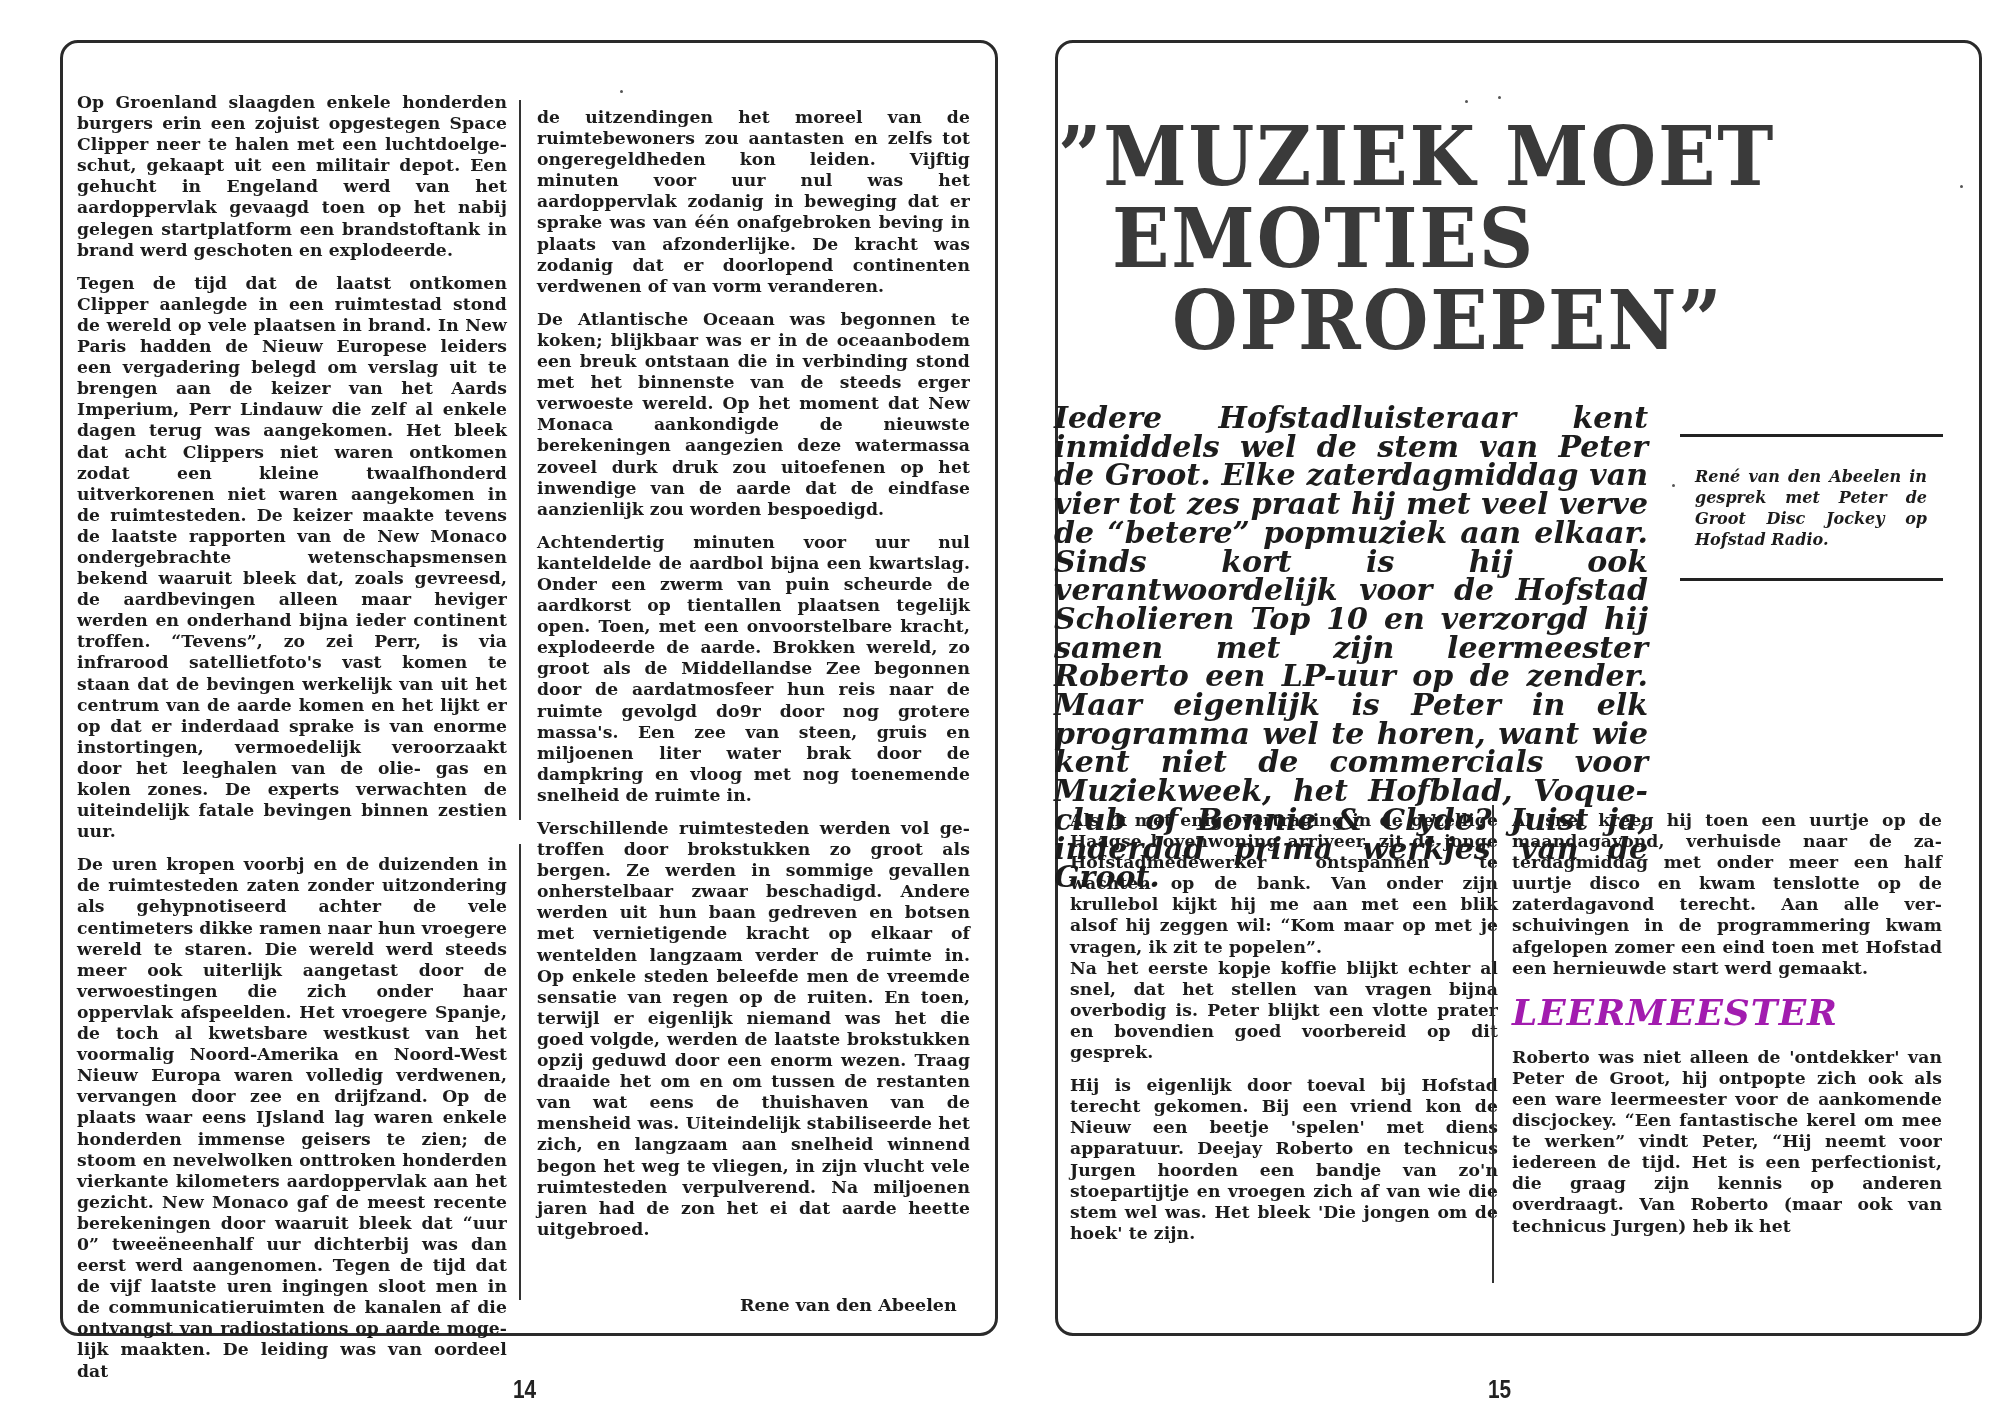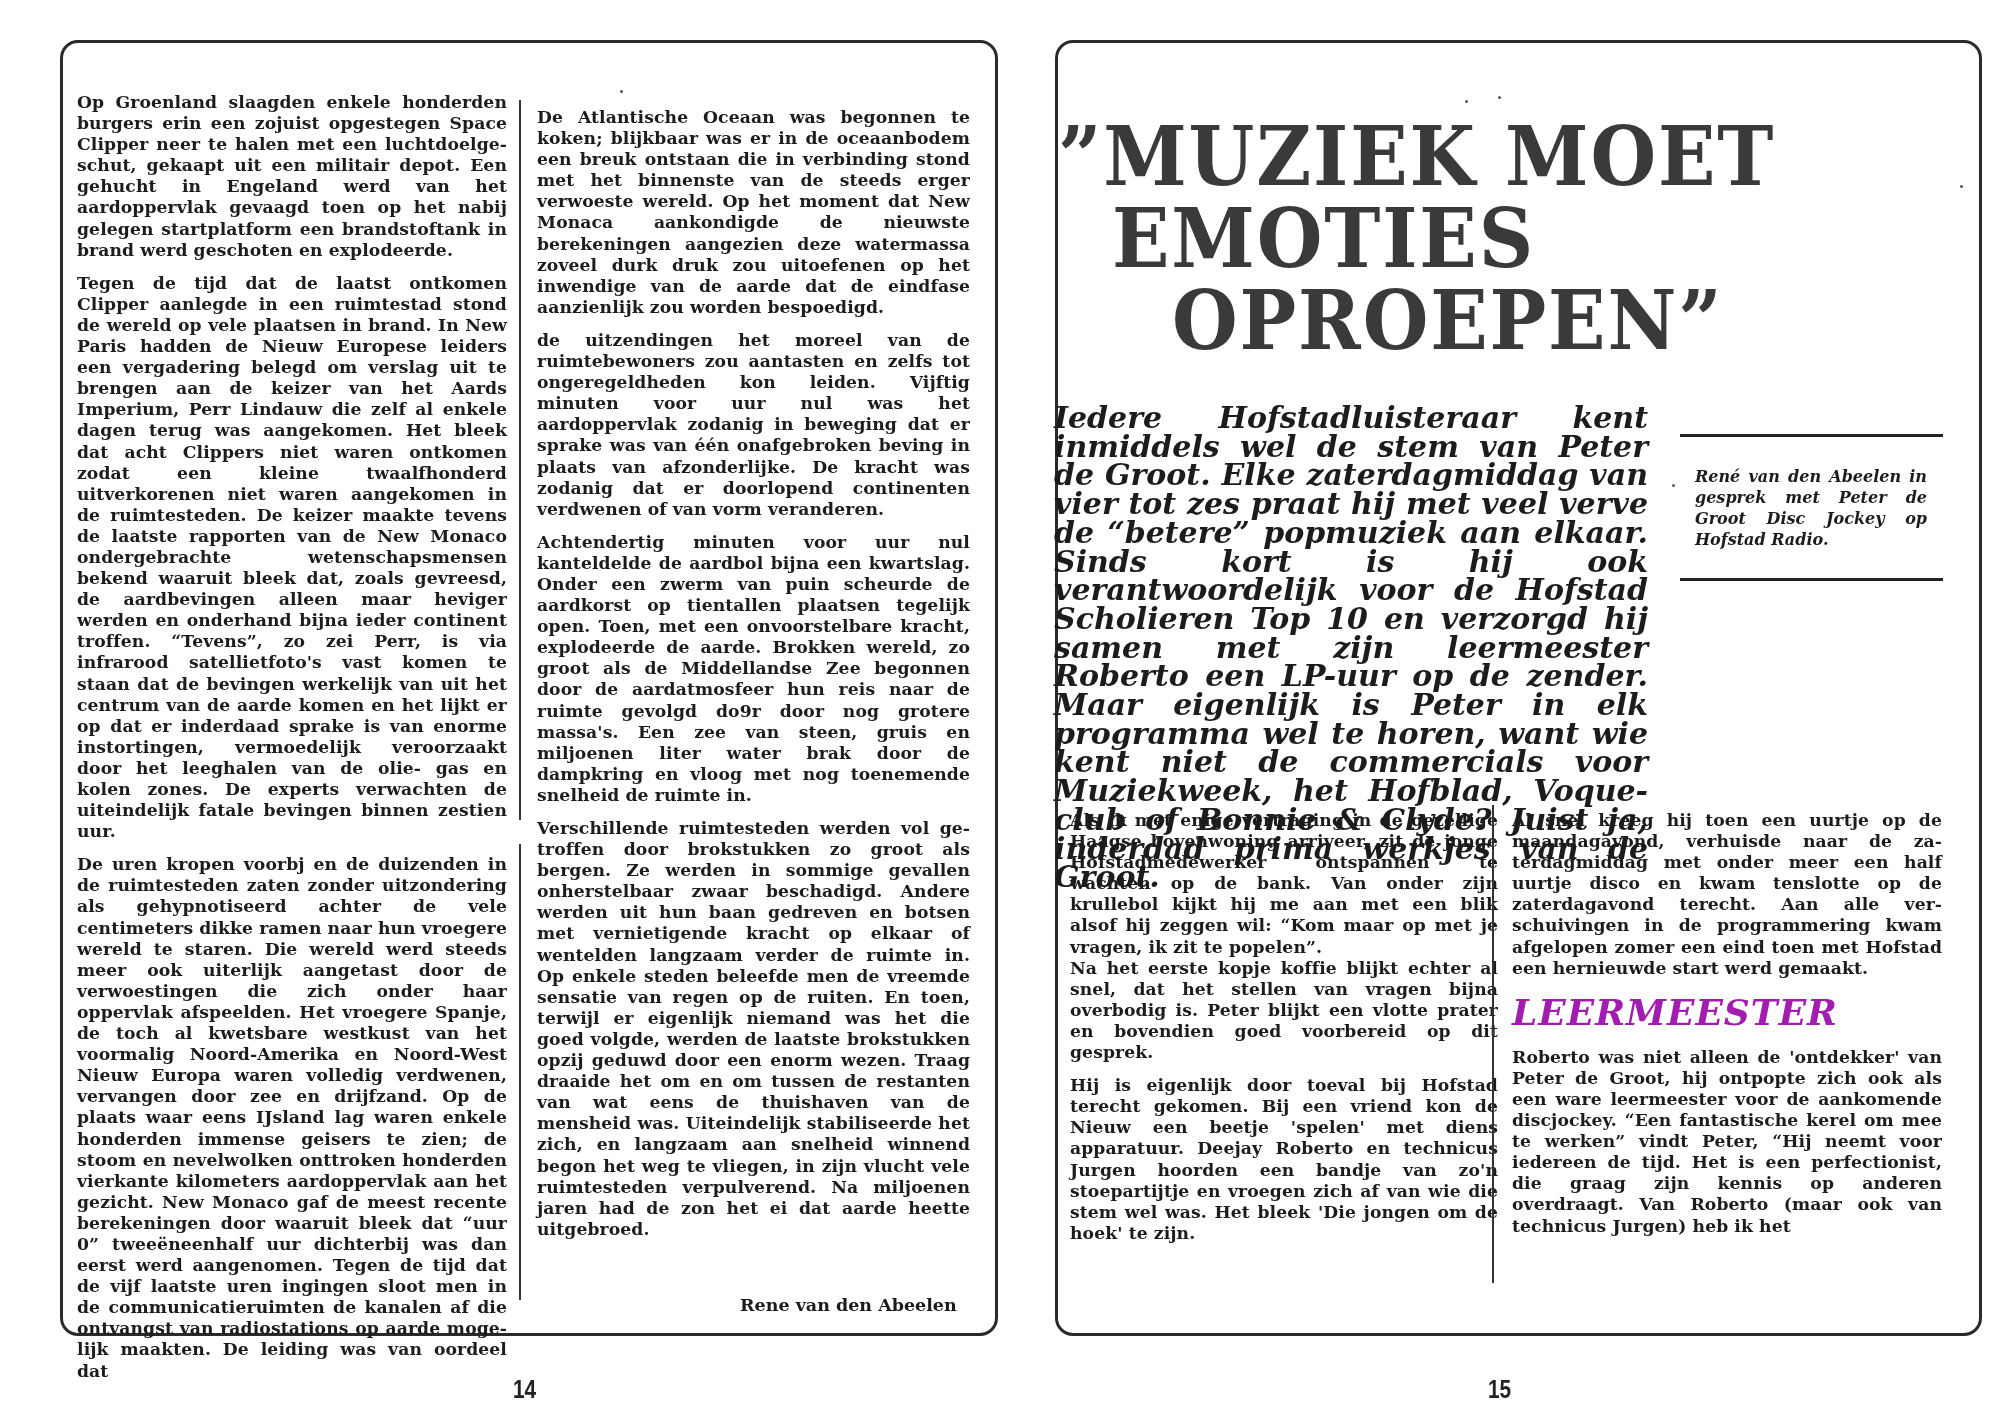--- a/index.html
+++ b/index.html
@@ -92,22 +92,22 @@
 
 <div class="col" id="left-col-1">
   <p>Op Groenland slaagden enkele honderden burgers erin een zojuist opgestegen Space Clipper neer te halen met een luchtdoelge­schut, gekaapt uit een militair depot. Een gehucht in Engeland werd van het aardopper­vlak gevaagd toen op het nabij gelegen startplatform een brandstoftank in brand werd geschoten en explodeerde.</p>
   <p>Tegen de tijd dat de laatst ontkomen Clipper aanlegde in een ruimtestad stond de wereld op vele plaatsen in brand. In New Paris hadden de Nieuw Europese leiders een vergadering belegd om verslag uit te brengen aan de keizer van het Aards Imperium, Perr Lindauw die zelf al enkele dagen terug was aangekomen. Het bleek dat acht Clippers niet waren ontkomen zodat een kleine twaalfhon­derd uitverkorenen niet waren aangekomen in de ruimtesteden. De keizer maakte tevens de laatste rapporten van de New Monaco ondergebrachte wetenschapsmensen bekend waaruit bleek dat, zoals gevreesd, de aardbe­vingen alleen maar heviger werden en onderhand bijna ieder continent troffen. “Tevens”, zo zei Perr, is via infrarood satellietfoto's vast komen te staan dat de bevingen werkelijk van uit het centrum van de aarde komen en het lijkt er op dat er inderdaad sprake is van enorme instortingen, vermoedelijk veroorzaakt door het leeghalen van de olie- gas en kolen zones. De experts verwachten de uiteindelijk fatale bevingen binnen zestien uur.</p>
   <p class="tight">De uren kropen voorbj en de duizenden in de ruimtesteden zaten zonder uitzondering als gehypnotiseerd achter de vele centimeters dikke ramen naar hun vroegere wereld te staren. Die wereld werd steeds meer ook uiterlijk aangetast door de verwoestingen die zich onder haar oppervlak afspeelden. Het vroegere Spanje, de toch al kwetsbare westkust van het voormalig Noord-Amerika en Noord-West Nieuw Europa waren volledig verdwenen, vervangen door zee en drijfzand. Op de plaats waar eens IJsland lag waren enkele honderden immense geisers te zien; de stoom en nevelwolken onttroken honderden vierkante kilometers aardoppervlak aan het gezicht. New Monaco gaf de meest recente berekeningen door waaruit bleek dat “uur 0” tweeëneenhalf uur dichterbij was dan eerst werd aangenomen. Tegen de tijd dat de vijf laatste uren ingingen sloot men in de communicatieruimten de kanalen af die ontvangst van radiostations op aarde moge­lijk maakten. De leiding was van oordeel dat</p>
 </div>
 
 <div class="col-rule" id="left-rule"></div>
 
 <div class="col" id="left-col-2">
+  <p>de uitzendingen het moreel van de ruimtebe­woners zou aantasten en zelfs tot ongeregeld­heden kon leiden. Vijftig minuten voor uur nul was het aardoppervlak zodanig in beweging dat er sprake was van één onafgebroken beving in plaats van afzonder­lijke. De kracht was zodanig dat er doorlo­pend continenten verdwenen of van vorm veranderen.</p>
   <p>De Atlantische Oceaan was begonnen te koken; blijkbaar was er in de oceaanbodem een breuk ontstaan die in verbinding stond met het binnenste van de steeds erger verwoeste wereld. Op het moment dat New Monaca aankondigde de nieuwste berekenin­gen aangezien deze watermassa zoveel durk druk zou uitoefenen op het inwendige van de aarde dat de eindfase aanzienlijk zou worden bespoedigd.</p>
-  <p>de uitzendingen het moreel van de ruimtebe­woners zou aantasten en zelfs tot ongeregeld­heden kon leiden. Vijftig minuten voor uur nul was het aardoppervlak zodanig in beweging dat er sprake was van één onafgebroken beving in plaats van afzonder­lijke. De kracht was zodanig dat er doorlo­pend continenten verdwenen of van vorm veranderen.</p>
   <p>Achtendertig minuten voor uur nul kanteldel­de de aardbol bijna een kwartslag. Onder een zwerm van puin scheurde de aardkorst op tientallen plaatsen tegelijk open. Toen, met een onvoorstelbare kracht, explodeerde de aarde. Brokken wereld, zo groot als de Middellandse Zee begonnen door de aardat­mosfeer hun reis naar de ruimte gevolgd do9r door nog grotere massa's. Een zee van steen, gruis en miljoenen liter water brak door de dampkring en vloog met nog toenemende snelheid de ruimte in.</p>
   <p class="tight">Verschillende ruimtesteden werden vol ge­troffen door brokstukken zo groot als bergen. Ze werden in sommige gevallen onherstel­baar zwaar beschadigd. Andere werden uit hun baan gedreven en botsen met vernieti­gende kracht op elkaar of wentelden lang­zaam verder de ruimte in. Op enkele steden beleefde men de vreemde sensatie van regen op de ruiten. En toen, terwijl er eigenlijk niemand was het die goed volgde, werden de laatste brokstukken opzij geduwd door een enorm wezen. Traag draaide het om en om tussen de restanten van wat eens de thuisha­ven van de mensheid was. Uiteindelijk stabiliseerde het zich, en langzaam aan snelheid winnend begon het weg te vliegen, in zijn vlucht vele ruimtesteden verpulverend. Na miljoenen jaren had de zon het ei dat aarde heette uitgebroed.</p>
 </div>
 
 <div class="byline-left">Rene van den Abeelen</div>
 
 <div class="page-num" id="page-num-left">14</div>
 
 <div class="frame" id="frame-right"></div>
 

